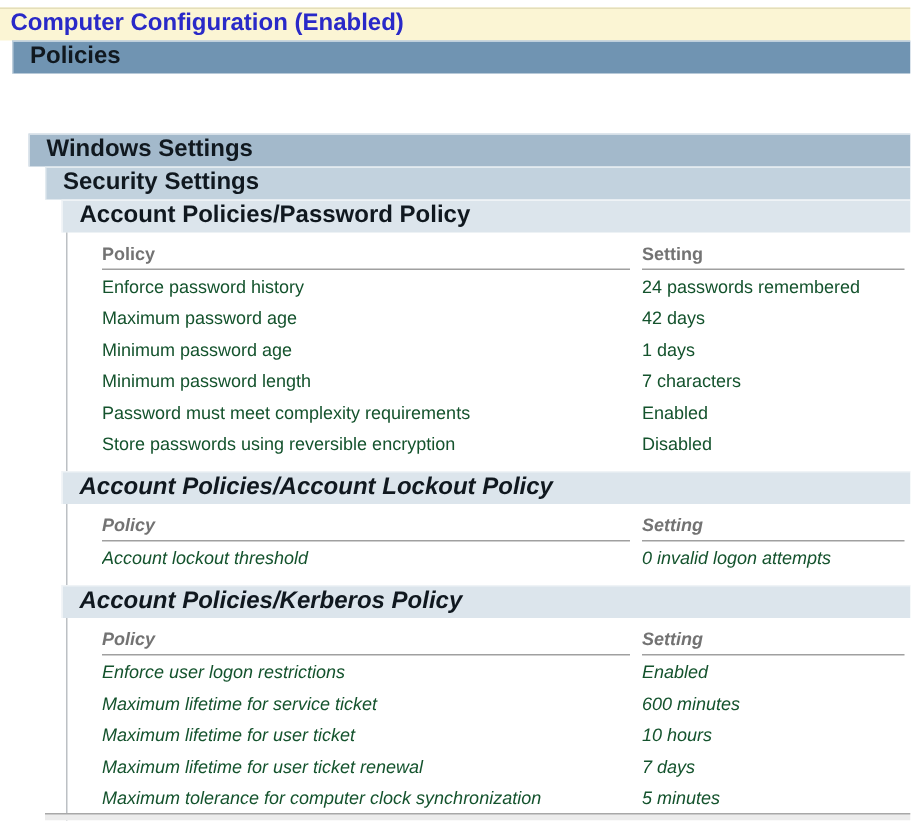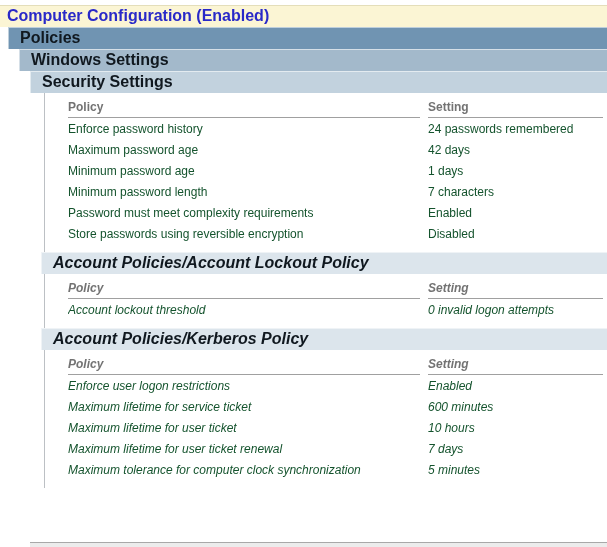--- a/index.html
+++ b/index.html
@@ -51,21 +51,21 @@
   }
   .band-yellow{
     margin-top:5px;
     background:var(--band-yellow);
     color:var(--link-blue);
     padding-left:7px;
     border-top:1px solid #e4deba;
     border-left:none;
   }
   .band-l1{background:var(--band-l1);}
-  .band-l2{background:var(--band-l2);}
+  .band-l2{background:var(--band-l2);margin-top:40px;}
   .band-l3{background:var(--band-l3);}
   .band-section{background:var(--band-section);}
   .lvl-1{margin-left:8px;}
   .lvl-n{margin-left:11px;}
   .settings-section + .settings-section{margin-top:0;font-style:italic;}
   .section-body{
     margin-left:3px;
     border-left:1px solid var(--body-line);
     padding:0 0 8px 23px;
   }
@@ -117,20 +117,21 @@
 
     <div class="lvl-n">
       <div class="band band-l2">Windows Settings</div>
 
       <div class="lvl-n">
         <div class="band band-l3">Security Settings</div>
 
         <div class="lvl-n">
 
           <div class="settings-section">
+            <div class="band band-section">Account Policies/Password Policy</div>
             <div class="section-body">
               <table class="settings-table">
                 <colgroup>
                     <col class="c-policy">
                     <col class="c-spacer">
                     <col class="c-setting">
                   </colgroup>
                 <thead>
                   <tr>
                     <th>Policy</th>

